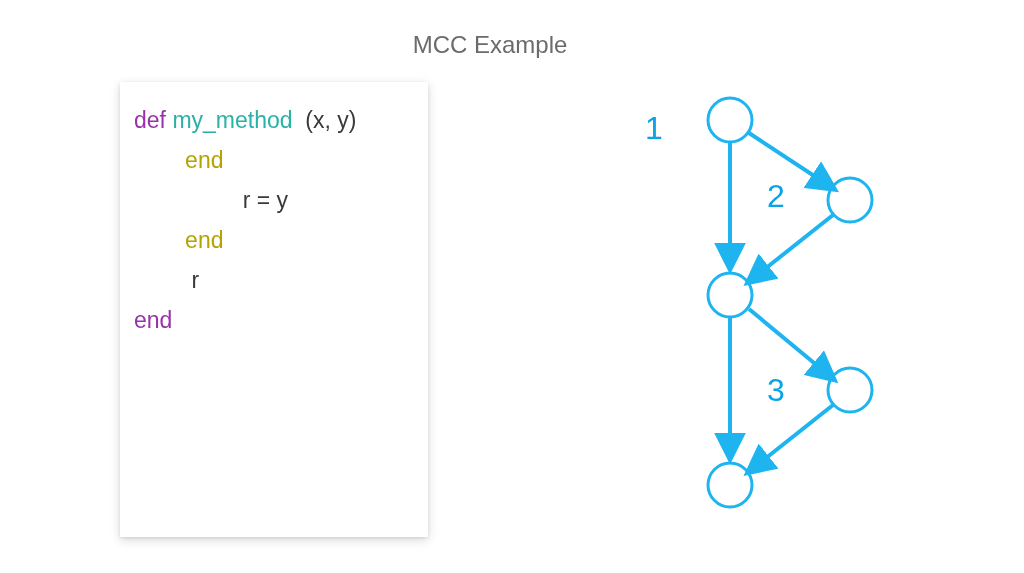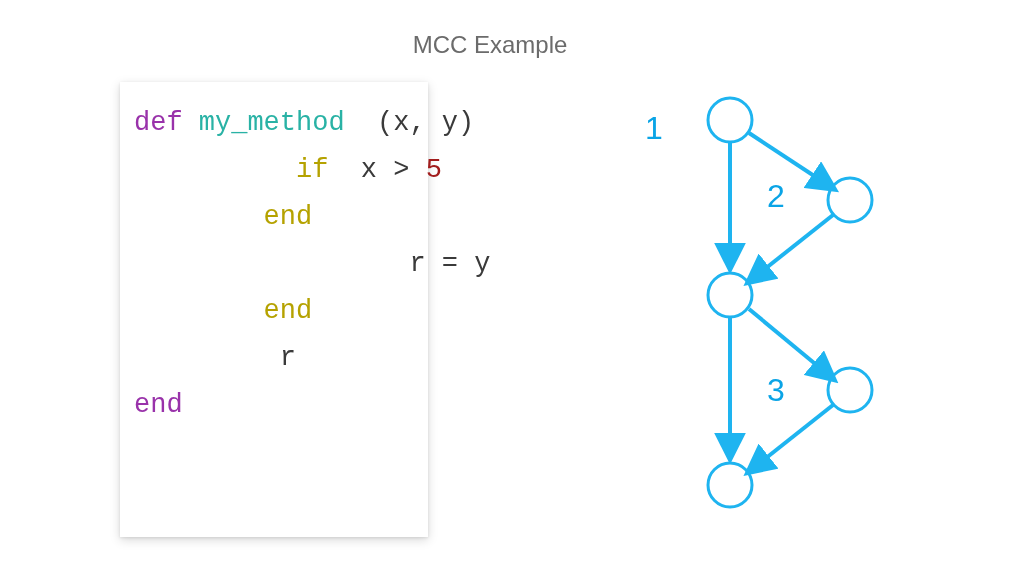--- a/index.html
+++ b/index.html
@@ -23,23 +23,22 @@
     }
     .code-card {
       position: absolute;
       left: 120px;
       top: 82px;
       width: 308px;
       height: 455px;
       background: #ffffff;
       box-shadow: 0 3px 10px rgba(0,0,0,0.15), 0 1px 3px rgba(0,0,0,0.1);
       padding: 18px 18px 18px 14px;
-      font-size: 27px;
+      font-size: 23px;
       line-height: 1.74;
-      font-family: Liberation Mono, monospace;
     }
     .code-card .line { white-space: pre; color: #3a3a3a; }
     .kw-def  { color: #9932aa; }
     .kw-name { color: #29b2a5; }
     .kw-if   { color: #b5a200; }
     .kw-end  { color: #b5a200; }
     .kw-endp { color: #9932aa; }
     .lit     { color: #a21d1d; }
     .graph {
       position: absolute;
@@ -56,21 +55,20 @@
       font-weight: 400;
     }
   </style>
 </head>
 <body>
 
 <div class="title">MCC Example</div>
 
 <div class="code-card">
   <div class="line"><span class="kw-def">def</span> <span class="kw-name">my_method</span><span>  (x, y)</span></div>
-  <div class="line"><span class="kw-if">          if</span><span>  x &gt; </span><span class="lit">5</span></div>
   <div class="line"><span class="kw-end">        end</span></div>
   <div class="line">                 r = y</div>
   <div class="line"><span class="kw-end">        end</span></div>
   <div class="line">         r</div>
   <div class="line"><span class="kw-endp">end</span></div>
 </div>
 
 <div class="graph">
   <svg viewBox="0 0 420 460">
     <defs>

